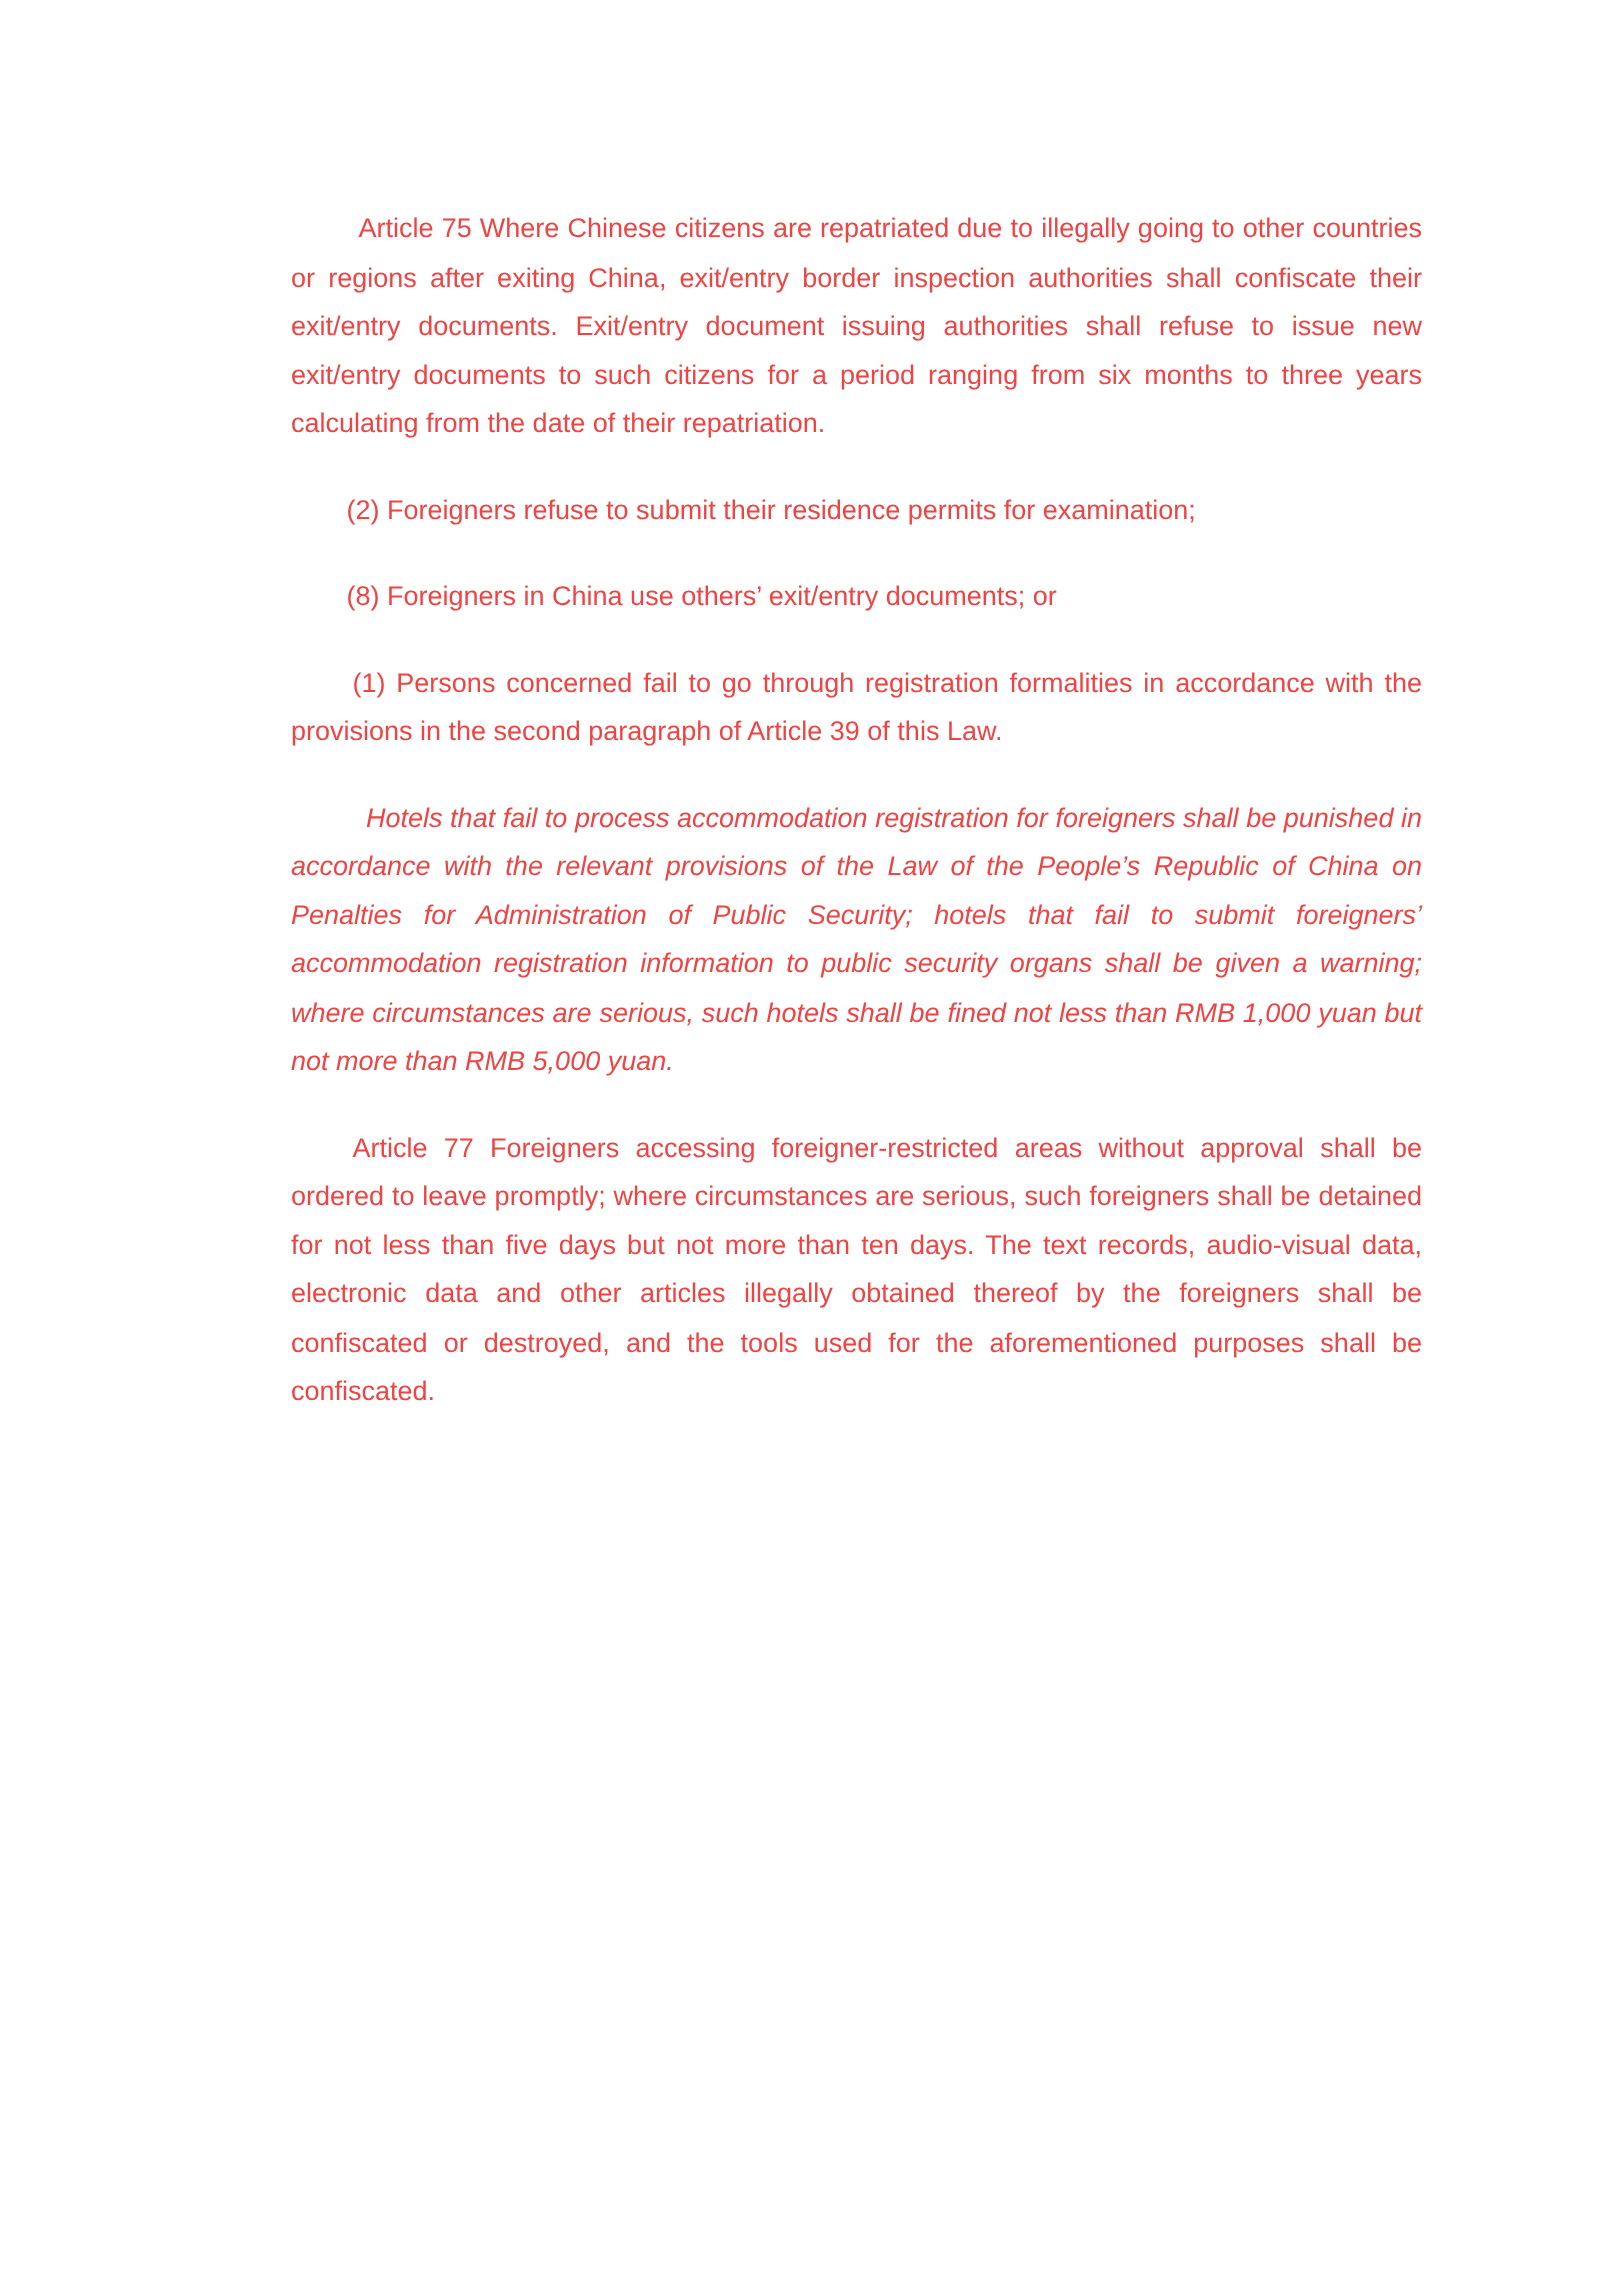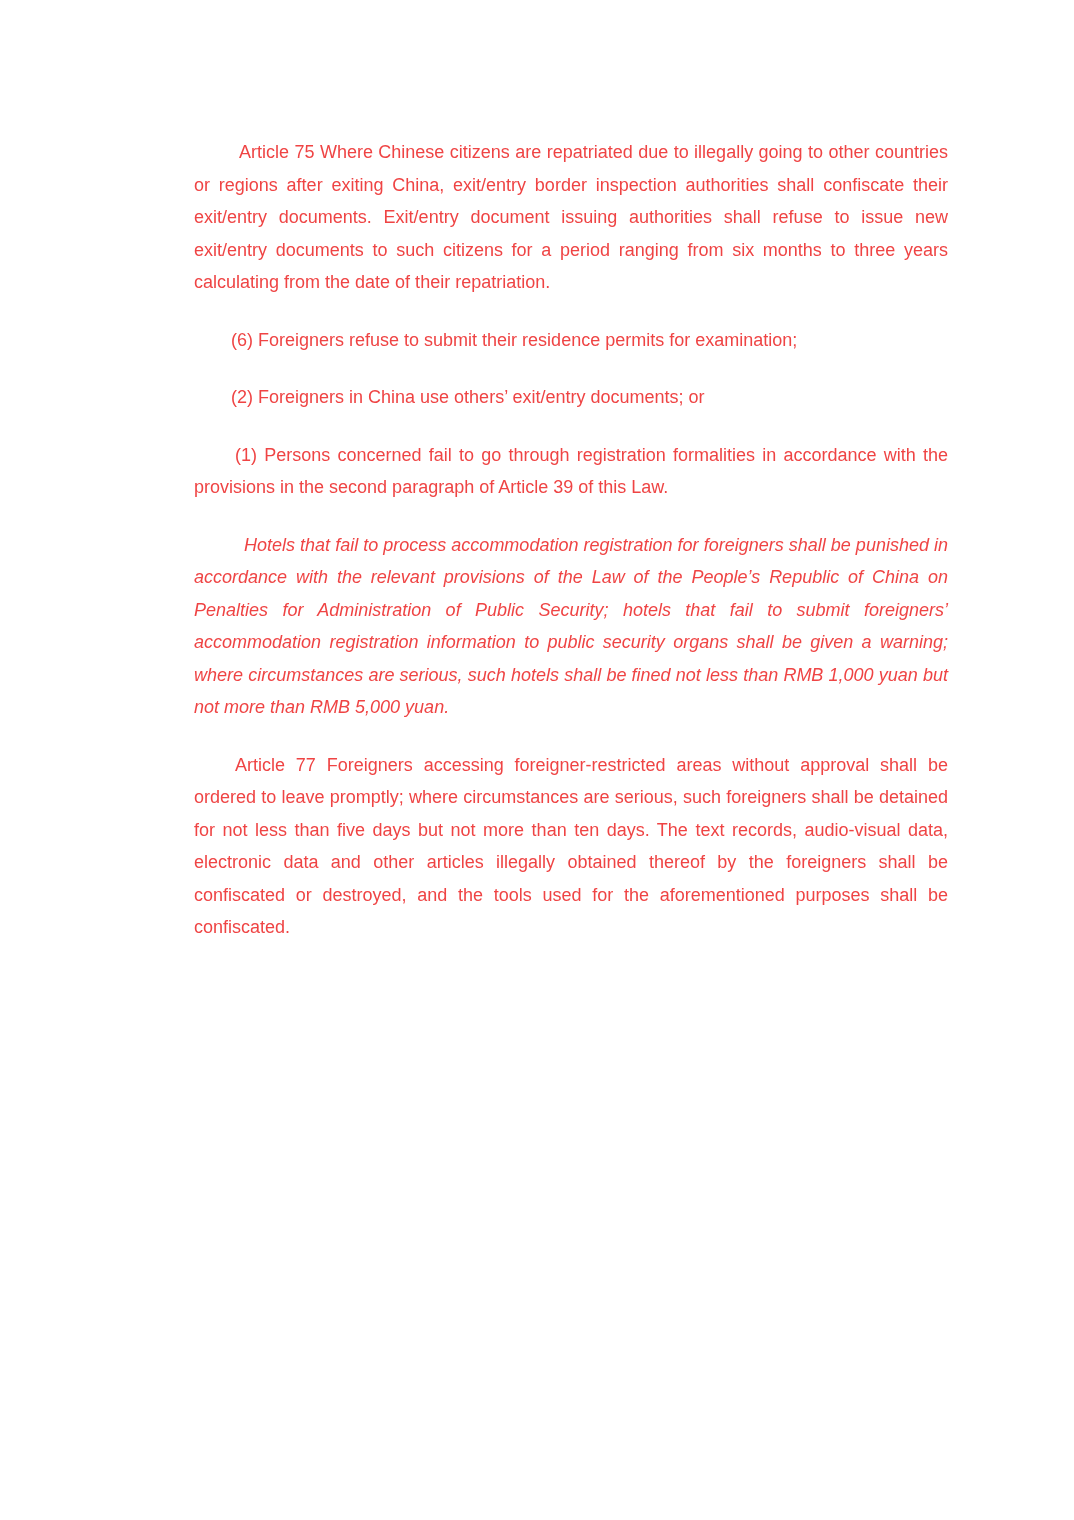--- a/index.html
+++ b/index.html
@@ -16,18 +16,18 @@
   .para.i3 { text-indent: 41px; }
   .para.i4 { text-indent: 37px; }
   .para.i5 { text-indent: 51px; }
   .para.i6 { text-indent: 50px; font-style: italic; }
 </style>
 </head>
 <body>
 
 <div class="page">
   <p class="para i1">Article 75 Where Chinese citizens are repatriated due to illegally going to other countries or regions after exiting China, exit/entry border inspection authorities shall confiscate their exit/entry documents. Exit/entry document issuing authorities shall refuse to issue new exit/entry documents to such citizens for a period ranging from six months to three years calculating from the date of their repatriation.</p>
-  <p class="para i4">(6) Foreigners refuse to submit their residence permits for examination;</p>
-  <p class="para i4">(2) Foreigners in China use others’ exit/entry documents; or</p>
+  <p class="para i4">(2) Foreigners refuse to submit their residence permits for examination;</p>
+  <p class="para i4">(8) Foreigners in China use others’ exit/entry documents; or</p>
   <p class="para i3">(1) Persons concerned fail to go through registration formalities in accordance with the provisions in the second paragraph of Article 39 of this Law.</p>
   <p class="para i6">Hotels that fail to process accommodation registration for foreigners shall be punished in accordance with the relevant provisions of the Law of the People’s Republic of China on Penalties for Administration of Public Security; hotels that fail to submit foreigners’ accommodation registration information to public security organs shall be given a warning; where circumstances are serious, such hotels shall be fined not less than RMB 1,000 yuan but not more than RMB 5,000 yuan.</p>
   <p class="para i3">Article 77 Foreigners accessing foreigner-restricted areas without approval shall be ordered to leave promptly; where circumstances are serious, such foreigners shall be detained for not less than five days but not more than ten days. The text records, audio-visual data, electronic data and other articles illegally obtained thereof by the foreigners shall be confiscated or destroyed, and the tools used for the aforementioned purposes shall be confiscated.</p>
 </div>
 
 </body></html>

